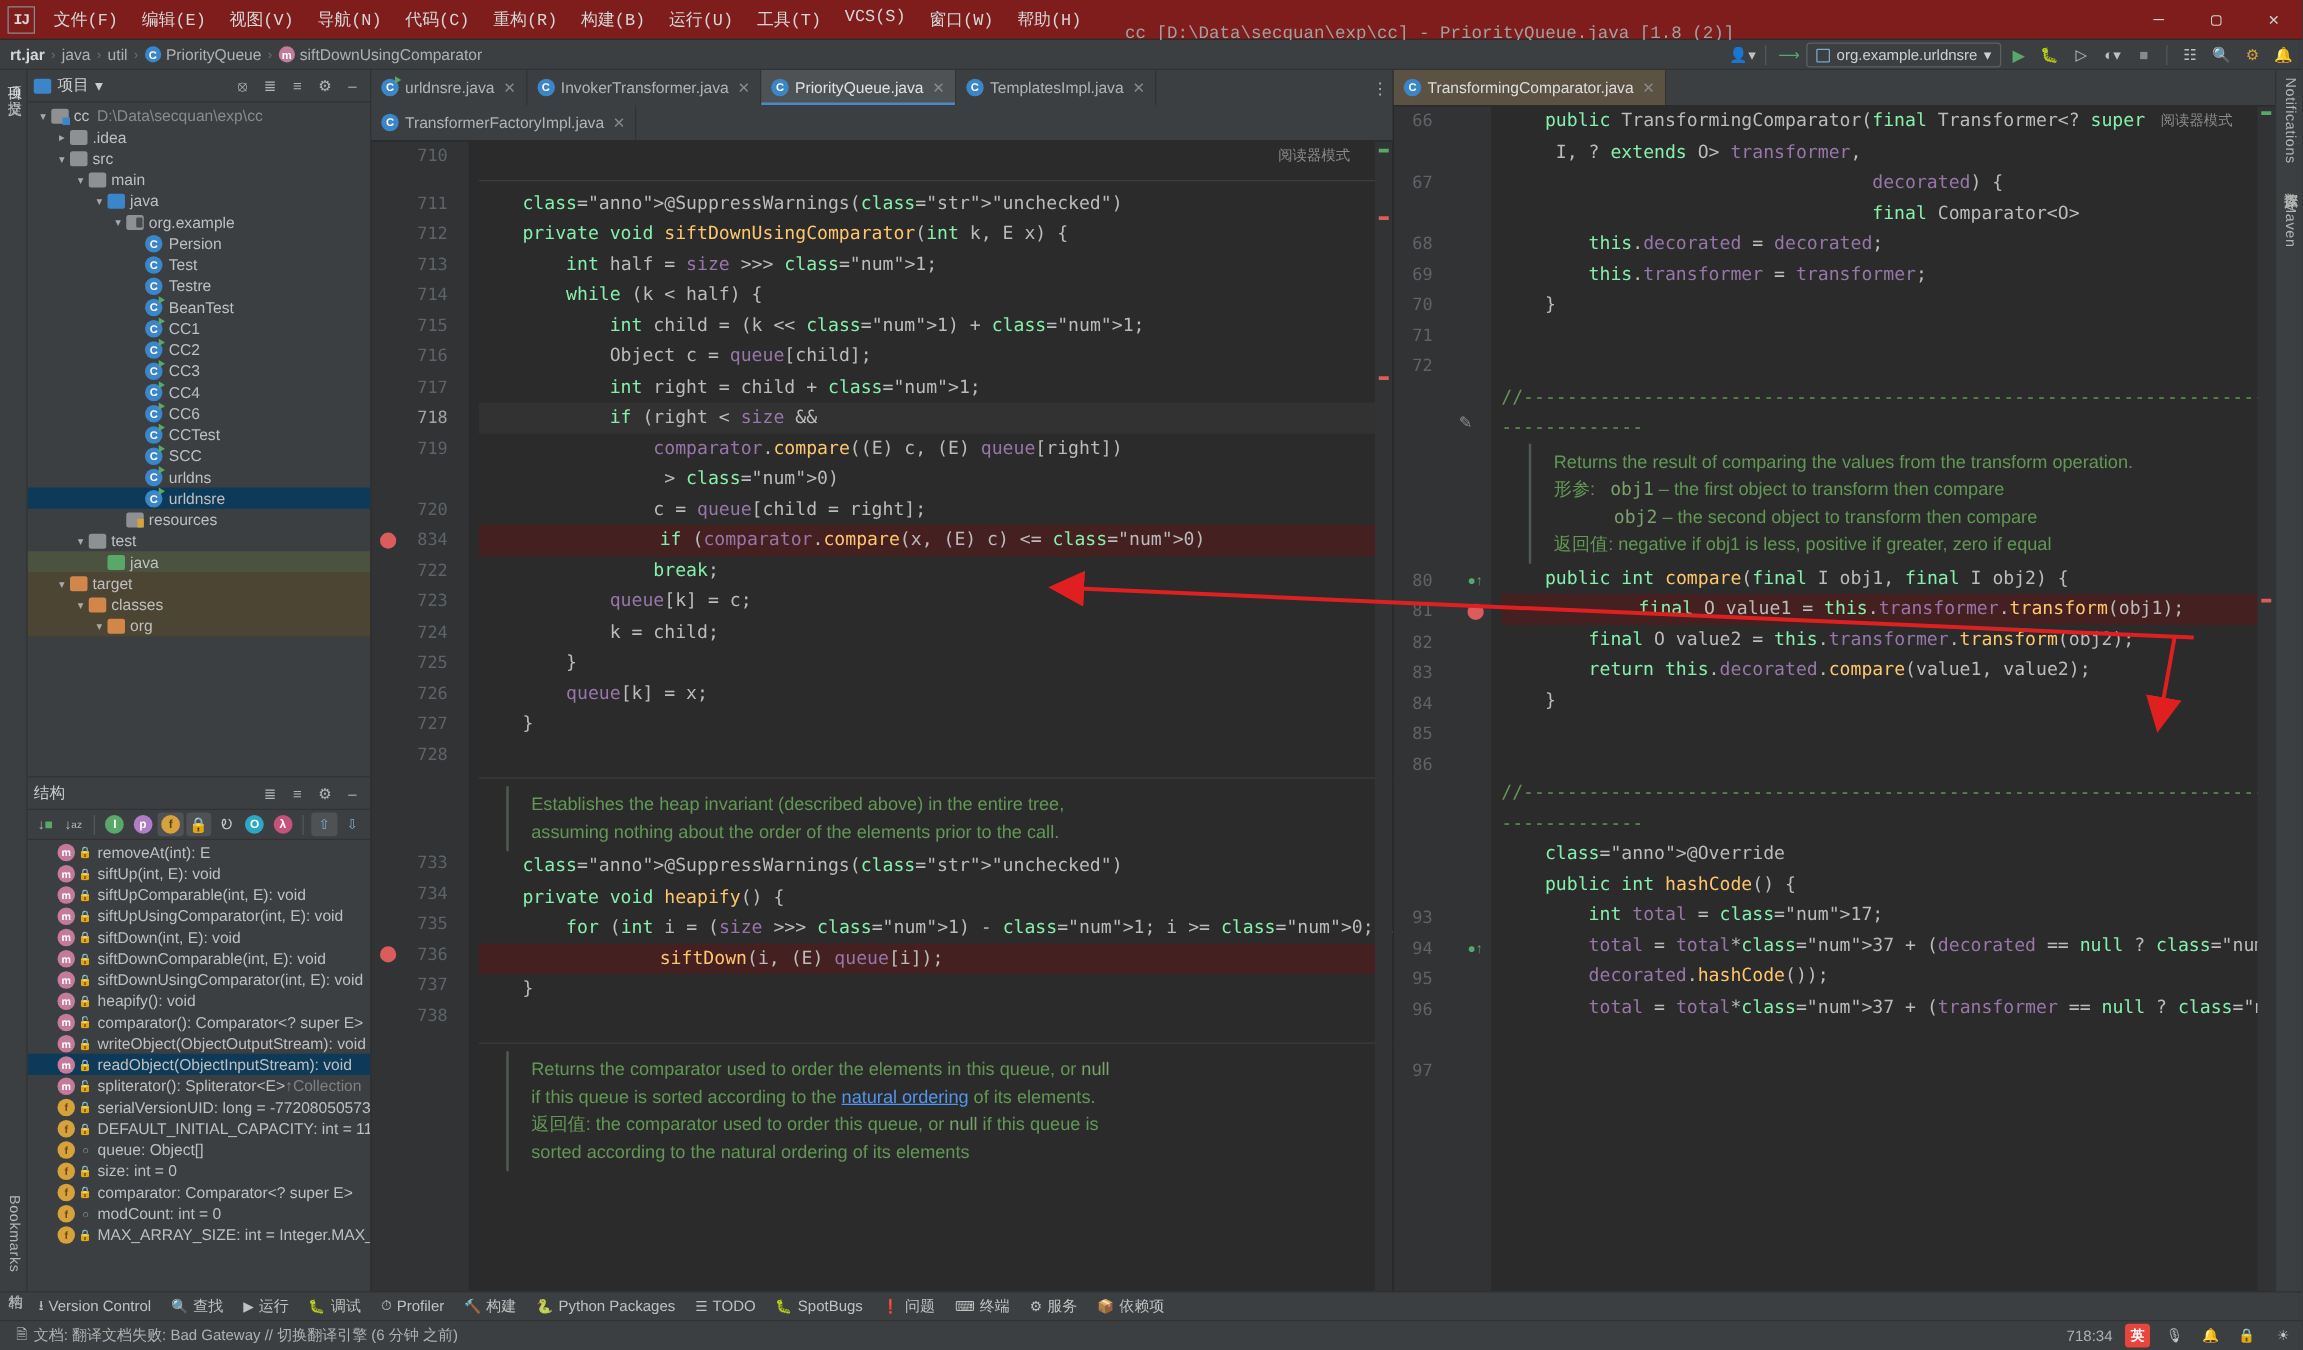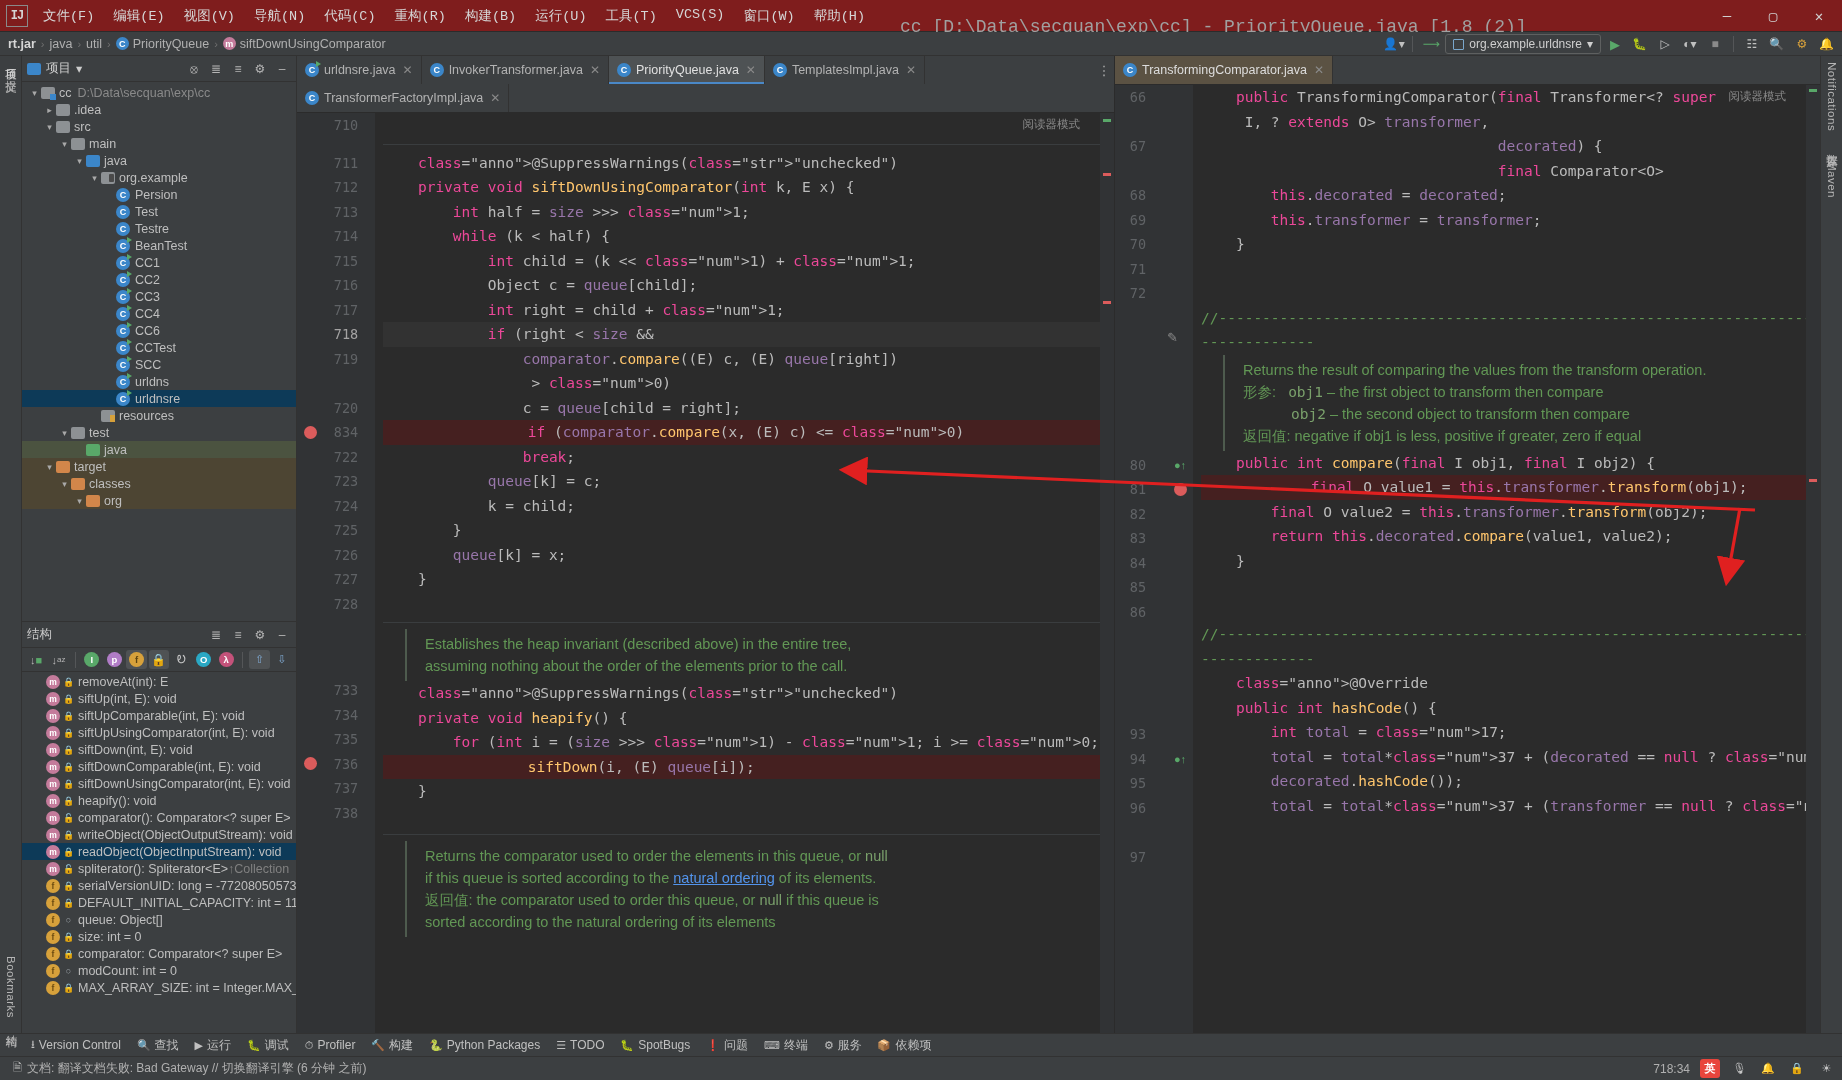--- a/index.html
+++ b/index.html
@@ -18,21 +18,21 @@
     height:32px; background:#7f1d1d; display:flex; align-items:center;
     border-bottom:1px solid #2b2b2b; flex:none; position:relative;font-family:Liberation Mono, monospace;
   }
   .ij-logo {
     width:22px; height:22px; margin-left:6px; margin-right:6px;
     border:1px solid #8a8a8a; color:#d6d6d6; font-size:12px; font-weight:bold;
     display:flex; align-items:center; justify-content:center; letter-spacing:-1px;
   }
   .menu { display:flex; align-items:flex-start; gap:1px; }
   .menu-item { padding:4px 9px; font-size:13.5px; color:#d6d6d6; white-space:nowrap; }
-  .win-title { margin-left:26px; color:#a0a0a0; font-size:18px; white-space:nowrap;margin-top:22px; }
+  .win-title { margin-left:26px; color:#a0a0a0; font-size:14px; white-space:nowrap;margin-top:22px; }
   .win-ctrls { position:absolute; right:0; top:0; height:32px; display:flex; align-items:center; }
   .win-btn { width:46px; height:32px; display:flex; align-items:center; justify-content:center;
              color:#d0d0d0; font-size:14px; }
 
   
   .navrow { height:24px; background:#3c3f41; display:flex; align-items:center;
             border-bottom:1px solid #323232; flex:none; position:relative; }
   .crumbs { display:flex; align-items:center; padding-left:8px; gap:3px; }
   .crumb { font-size:12.5px; color:#b0b0b0; display:flex; align-items:center; gap:4px; }
   .crumb.bold { color:#d6d6d6; font-weight:bold; }
@@ -149,21 +149,21 @@
            font-size:14.5px; }
   .ln { height:24.5px; line-height:24.5px; font-family:"DejaVu Sans Mono", monospace;
         font-size:13.5px; color:#606366; display:block; }
   .ln.cur { color:#a4a3a3; }
   .hl-red { background:#452020;padding-left:40px; }
   .hl-caret { background:#323232; }
 
   .bp { width:13px; height:13px; border-radius:50%; background:#db5c5c; }
 
   
-  .kw { color:#ec4899;margin-top:28px; }
+  .kw { color:#86efac;margin-top:28px; }
   .cmt { color:#629755; }
   .fld { color:#9876aa; }
   .mth { color:#ffc66d; }
 
   .docblock { font-family:"Liberation Sans", sans-serif; font-size:14.5px; color:#629755;
               line-height:22px; padding-left:18px; border-left:2px solid #4e5b4e; margin-left:22px; }
   .doclink { color:#5394ec; text-decoration:underline; }
   .docbold { color:#7aa06b; }
 
   .readermode { position:absolute; right:34px; top:4px; font-size:11.5px; color:#8a8a8a; z-index:5; }

